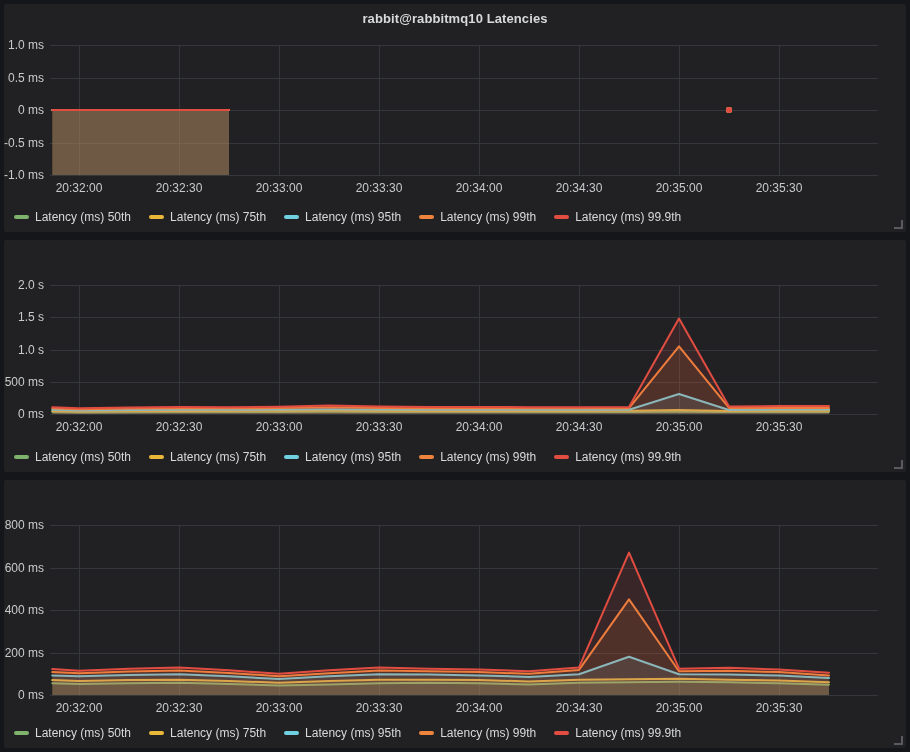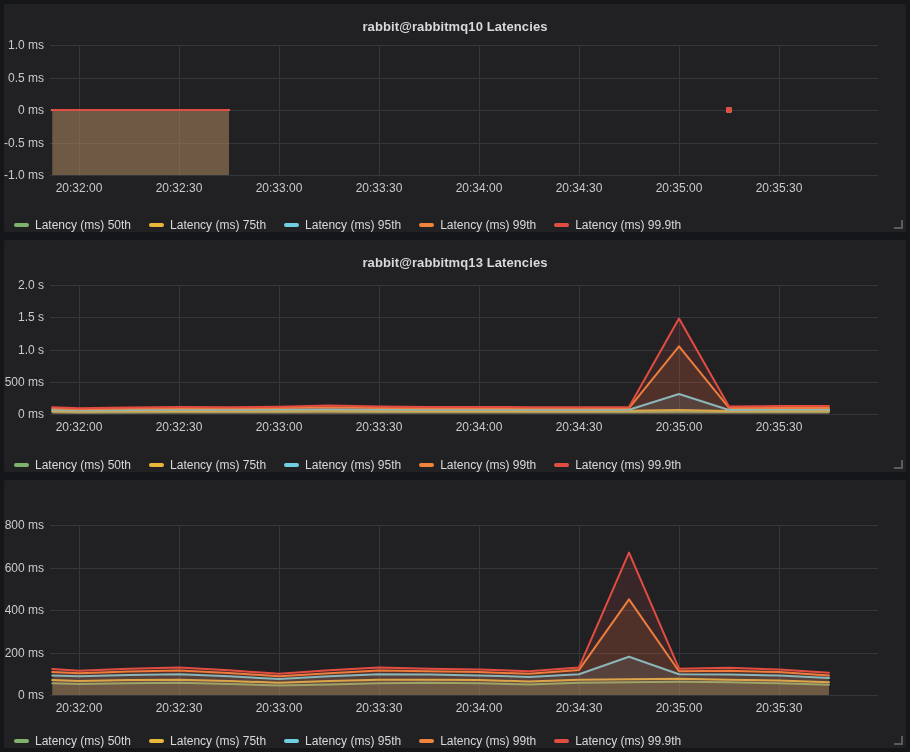--- a/index.html
+++ b/index.html
@@ -7,28 +7,28 @@
     width:910px;height:752px;overflow:hidden;
     background:#151619;
     font-family:"Liberation Sans",sans-serif;
   }
   .dashboard{padding:4px;display:flex;flex-direction:column;gap:8px;}
   .panel{position:relative;background:#212124;border-radius:2px;}
   .panel.h1{height:228px}
   .panel.h2{height:232px}
   .panel.h3{height:268px}
   .panel-title{
-    position:absolute;top:7px;left:0;right:0;margin:8px;
+    position:absolute;top:7px;left:0;right:0;margin:0;
     text-align:center;font-size:13px;font-weight:700;color:#d8d9da;
     cursor:pointer;letter-spacing:.1px;
   }
   svg.plot{display:block}
   svg text{font-family:"Liberation Sans",sans-serif;}
   .legend{
-    position:absolute;left:10px;bottom:0;
+    position:absolute;left:10px;bottom:8px;
     display:flex;gap:18px;align-items:flex-end;white-space:nowrap;
   }
   .legend-item{display:inline-flex;align-items:center;gap:6px;font-size:12px;color:#d8d9da;cursor:pointer;}
   .legend-swatch{width:15px;height:4px;border-radius:2px;display:inline-block;}
   .resize-handle{
     position:absolute;right:3px;bottom:3px;width:7px;height:7px;
     border-right:2px solid #5a5b5f;border-bottom:2px solid #5a5b5f;
     cursor:nwse-resize;
   }
 </style>
@@ -171,21 +171,20 @@
         </g>
         <g>
           <path d="M48.3 168.3L75.0 169.2L125.0 168.5L175.0 168.2L225.0 168.3L275.0 168.1L325.0 167.2L375.0 167.9L425.0 168.2L475.0 168.2L525.0 168.3L575.0 168.3L625.0 168.2L675.0 106.3L725.0 167.9L775.0 167.9L825.0 167.9L825.0 174L48.3 174Z" fill="#EF843C" fill-opacity="0.13" stroke="none"></path>
           <path d="M48.3 168.3L75.0 169.2L125.0 168.5L175.0 168.2L225.0 168.3L275.0 168.1L325.0 167.2L375.0 167.9L425.0 168.2L475.0 168.2L525.0 168.3L575.0 168.3L625.0 168.2L675.0 106.3L725.0 167.9L775.0 167.9L825.0 167.9" fill="none" stroke="#EF843C" stroke-width="2" stroke-linejoin="round" stroke-linecap="round"></path>
         </g>
         <g>
           <path d="M48.3 167.2L75.0 168.2L125.0 167.6L175.0 167.0L225.0 167.2L275.0 166.8L325.0 165.6L375.0 166.6L425.0 167.0L475.0 167.0L525.0 167.2L575.0 167.2L625.0 167.0L675.0 78.5L725.0 166.6L775.0 166.1L825.0 166.1L825.0 174L48.3 174Z" fill="#E24D42" fill-opacity="0.13" stroke="none"></path>
           <path d="M48.3 167.2L75.0 168.2L125.0 167.6L175.0 167.0L225.0 167.2L275.0 166.8L325.0 165.6L375.0 166.6L425.0 167.0L475.0 167.0L525.0 167.2L575.0 167.2L625.0 167.0L675.0 78.5L725.0 166.6L775.0 166.1L825.0 166.1" fill="none" stroke="#E24D42" stroke-width="2" stroke-linejoin="round" stroke-linecap="round"></path>
         </g>
       </svg>
-    <h2 class="panel-title">rabbit@rabbitmq13 Latencies</h2>
     <div class="legend">
         <span class="legend-item">
           <span class="legend-swatch" style="background: rgb(126, 178, 109);"></span>
           <span class="legend-label">Latency (ms) 50th</span>
         </span>
         <span class="legend-item">
           <span class="legend-swatch" style="background: rgb(234, 184, 57);"></span>
           <span class="legend-label">Latency (ms) 75th</span>
         </span>
         <span class="legend-item">

